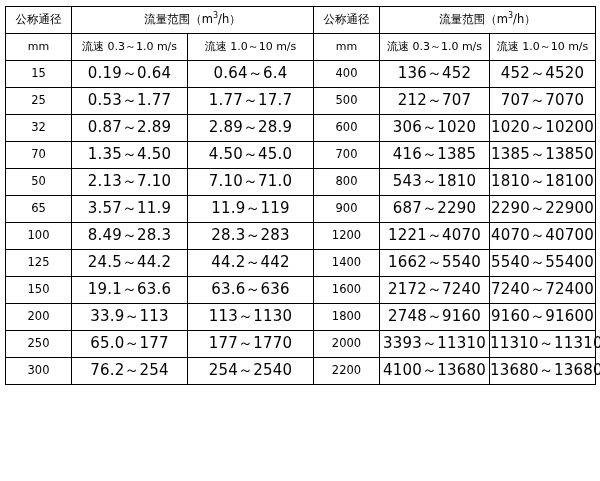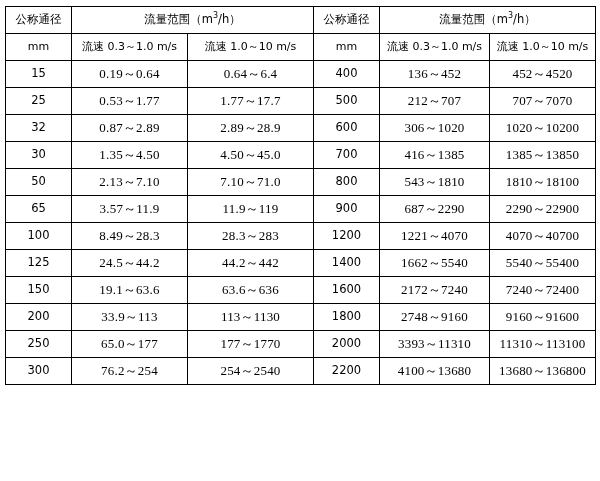--- a/index.html
+++ b/index.html
@@ -54,23 +54,22 @@
   .col-d  { width: 106px; }
   .unit-sup {
     font-size: 8px;
     vertical-align: super;
     line-height: 0;
   }
   .sub-label {
     font-size: 10.5px;
   }
   .cell-val {
-    font-size: 13px;
+    font-size: 15px;
     letter-spacing: 0.2px;
-    font-family: Liberation Serif, serif;
   }
   .dn-val {
     font-size: 11.5px;
   }
 </style>
 </head>
 <body>
 
 <div class="sheet">
   <table class="flow-table">
@@ -120,21 +119,21 @@
       </tr>
       <tr>
         <td class="dn-val">32</td>
         <td class="cell-val">0.87～2.89</td>
         <td class="cell-val">2.89～28.9</td>
         <td class="dn-val">600</td>
         <td class="cell-val">306～1020</td>
         <td class="cell-val">1020～10200</td>
       </tr>
       <tr>
-        <td class="dn-val">30</td>
+        <td class="dn-val">70</td>
         <td class="cell-val">1.35～4.50</td>
         <td class="cell-val">4.50～45.0</td>
         <td class="dn-val">700</td>
         <td class="cell-val">416～1385</td>
         <td class="cell-val">1385～13850</td>
       </tr>
       <tr>
         <td class="dn-val">50</td>
         <td class="cell-val">2.13～7.10</td>
         <td class="cell-val">7.10～71.0</td>

